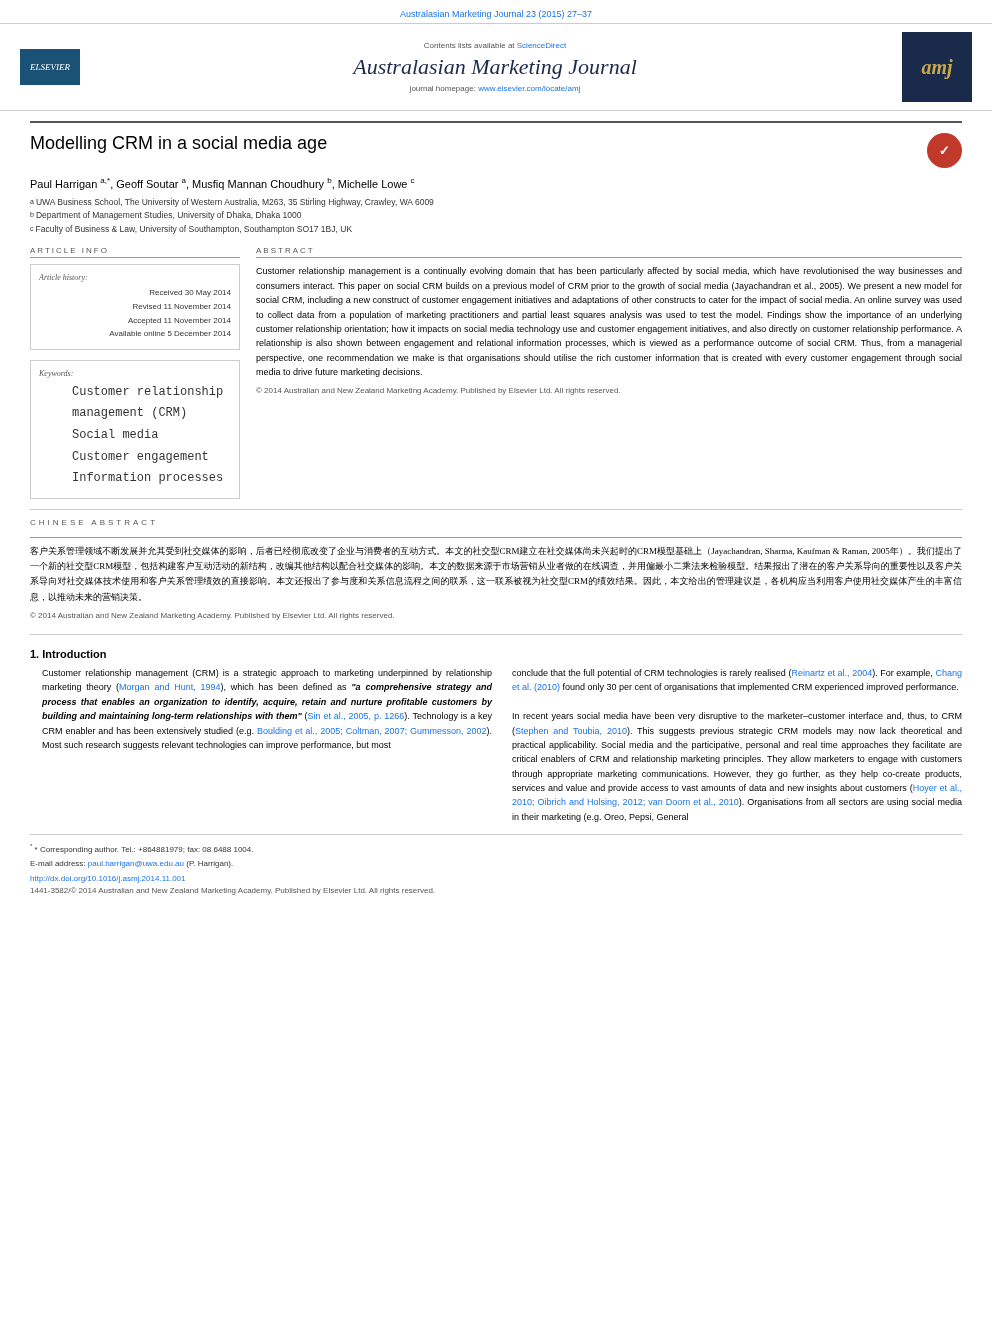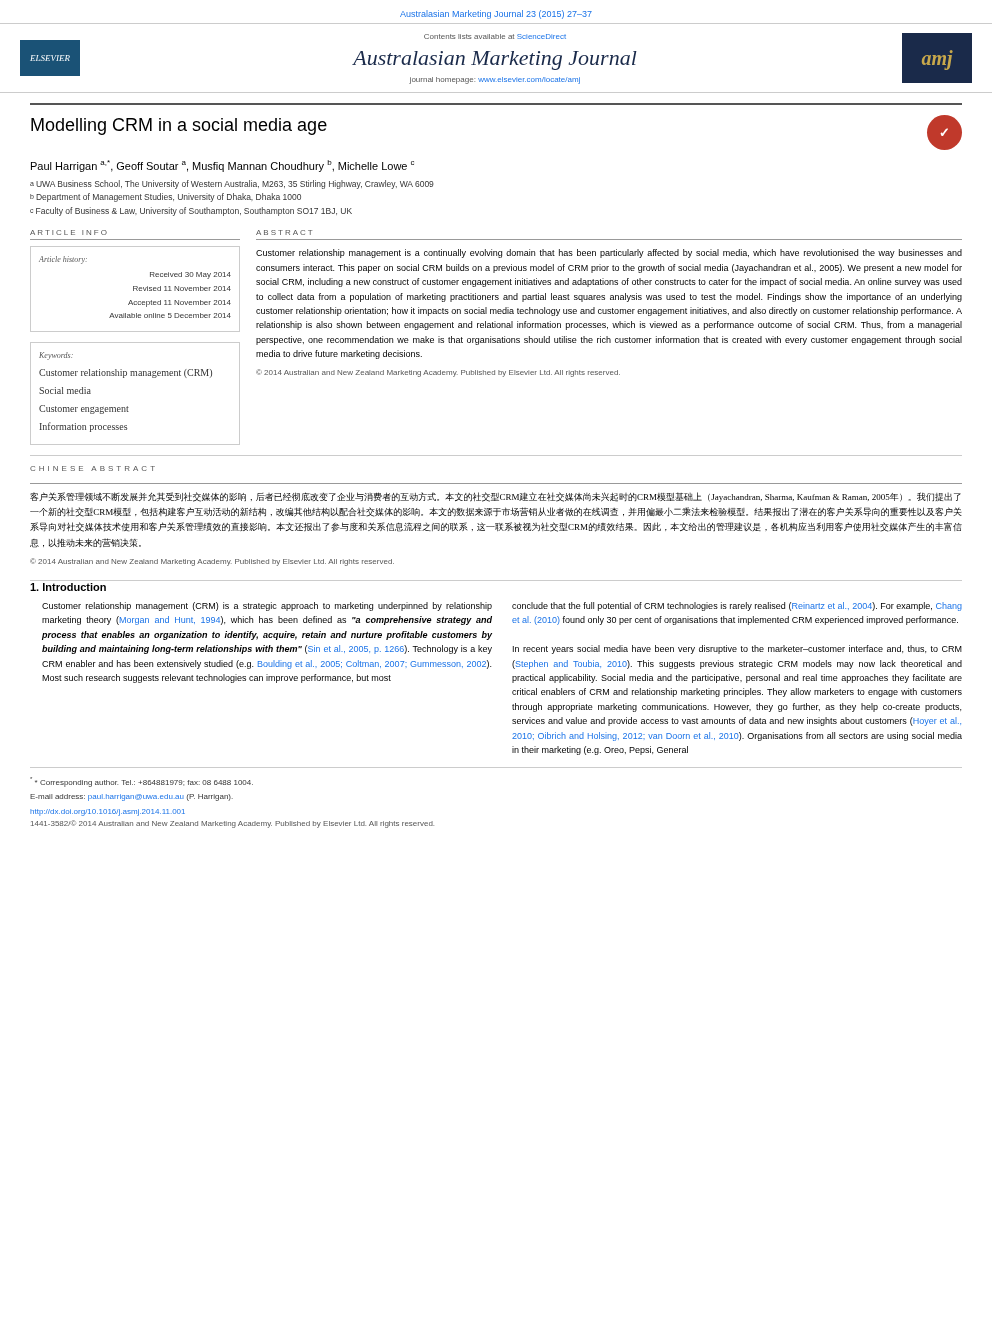--- a/index.html
+++ b/index.html
@@ -88,21 +88,21 @@
       font-size: 8px;
       color: #555;
       font-family: Arial, sans-serif;
     }
     .homepage-line a {
       color: #1a73e8;
       text-decoration: none;
     }
     .amj-logo-box {
       width: 70px;
-      height: 50px;
+      height: 70px;
       background: #1a2a4a;
       display: flex;
       align-items: center;
       justify-content: center;
       color: #fff;
       font-size: 14px;
       font-weight: bold;
       font-family: Arial, sans-serif;
       position: relative;
     }
@@ -222,24 +222,25 @@
       border: 1px solid #ccc;
       padding: 8px;
     }
     .kw-title {
       font-size: 8px;
       font-style: italic;
       color: #555;
       margin-bottom: 4px;
     }
     .kw-item {
-      font-size: 10px;
+      font-size: 12px;
       color: #333;
-      font-family: Liberation Serif, serif;
+      font-family: Liberation Mono, monospace;
       line-height: 1.8;
+      margin-left: 33px;
     }
 
     
     .abstract-text {
       font-size: 9px;
       line-height: 1.6;
       color: #000;
       text-align: justify;
       font-family: Arial, sans-serif;
     }
@@ -271,21 +272,21 @@
       line-height: 1.7;
       color: #000;
       text-align: justify;
       font-family: "SimSun", "STSong", serif;
     }
 
     
     .intro-section {
       margin-top: 14px;
       border-top: 1px solid #ccc;
-      padding-top: 0;
+      padding-top: 13px;
     }
     .section-number-title {
       font-size: 11px;
       font-family: Arial, sans-serif;
       font-weight: bold;
       margin-bottom: 6px;
     }
 
     
     .intro-two-col {

